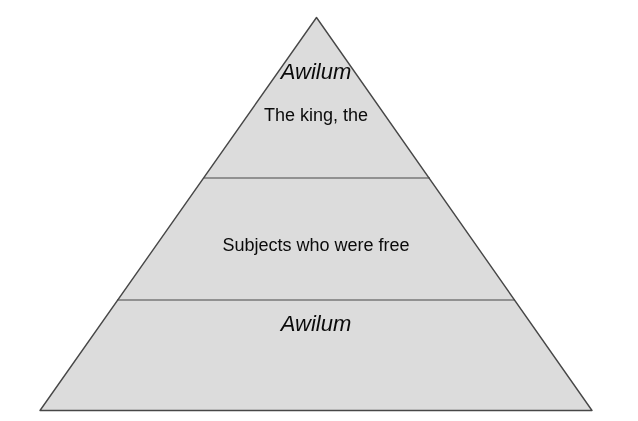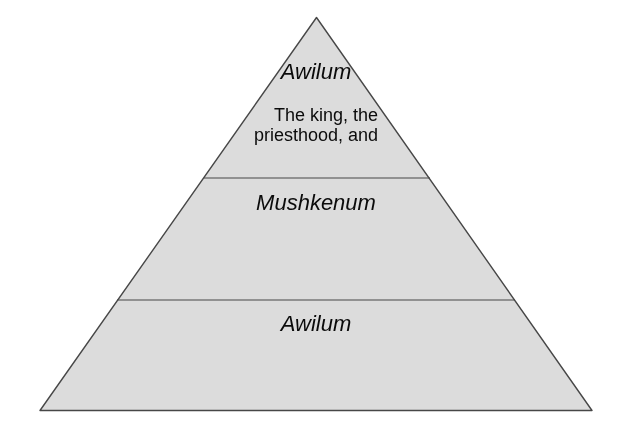--- a/index.html
+++ b/index.html
@@ -45,37 +45,38 @@
     text-align: center;
   }
   .tier-desc {
     position: absolute;
     left: 316px;
     transform: translateX(-50%);
     font-size: 18px;
     line-height: 19.5px;
     color: #0b0b0b;
     white-space: nowrap;
-    text-align: right;
+    text-align: left;
   }
 </style>
 </head>
 <body>
 
 <div class="canvas">
 
   <svg class="pyramid-svg" width="638" height="421" viewBox="0 0 638 421">
     <polygon class="pyramid-shape" points="316.5,17.5 592,410.5 40,410.5" fill="#dcdcdc"></polygon>
     <line class="tier-divider" x1="204" y1="178" x2="430" y2="178"></line>
     <line class="tier-divider" x1="117" y1="300" x2="515" y2="300"></line>
   </svg>
 
   <div class="tier-title" style="top:59px">Awilum</div>
   <div class="tier-desc" style="top:106px">
     <div>The king, the</div>
-    <div>priesthood, and</div>
   </div>
 
-  <div class="tier-title" style="top:190px">Mushkenum</div>
+  <div class="tier-desc" style="top:236px">
+    <div>Subjects who were free</div>
+  </div>
 
   <div class="tier-title" style="top:311px">Awilum</div>
 
 </div>
 
 </body></html>

